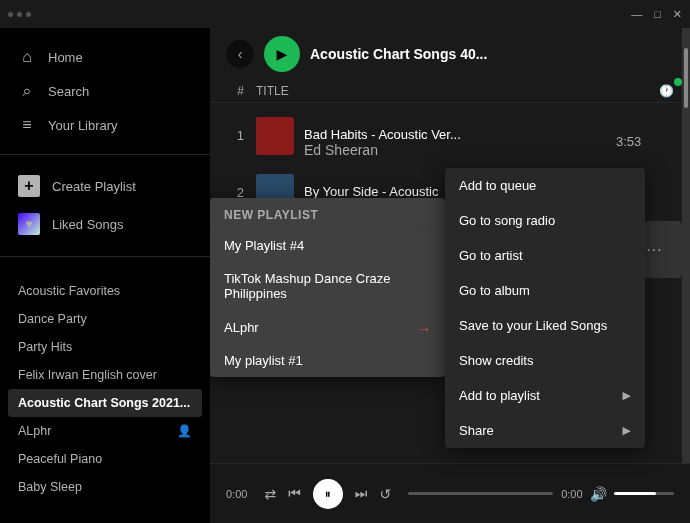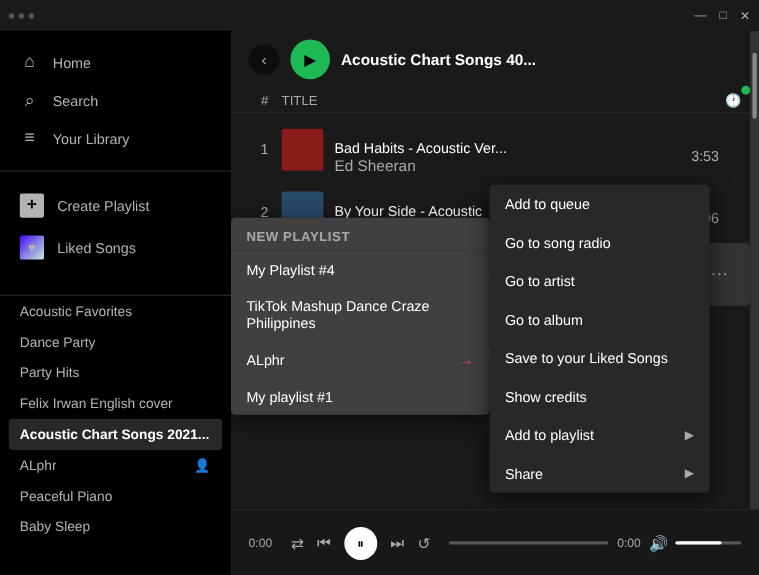--- a/index.html
+++ b/index.html
@@ -118,23 +118,23 @@
       border-radius: 2px;
       background: linear-gradient(135deg, #450af5, #c4efd9);
       display: flex;
       align-items: center;
       justify-content: center;
       font-size: 12px;
     }
     .sidebar-playlists {
       flex: 1;
       overflow-y: auto;
-      padding: 0 8px;
+      padding: 20px 8px;
       border-top: 1px solid #282828;
-      margin-top: 16px;
+      margin-top: 5px;
     }
     .sidebar-playlists::-webkit-scrollbar { width: 4px; }
     .sidebar-playlists::-webkit-scrollbar-track { background: transparent; }
     .sidebar-playlists::-webkit-scrollbar-thumb { background: #555; border-radius: 2px; }
     .playlist-item {
       padding: 7px 10px;
       color: #b3b3b3;
       cursor: pointer;
       font-size: 12.5px;
       border-radius: 3px;
@@ -295,21 +295,21 @@
     }
     .track-artist {
       font-size: 14px;
       color: #aaa;
       white-space: nowrap;
       overflow: hidden;
       text-overflow: ellipsis;
     }
     .track-duration {
       width: 50px;
-      text-align: center;
+      text-align: left;
       color: #aaa;
       font-size: 13px;
       flex-shrink: 0;
       margin-top: 12px;
     }
     .track-more {
       width: 24px;
       text-align: center;
       color: #aaa;
       font-size: 16px;

